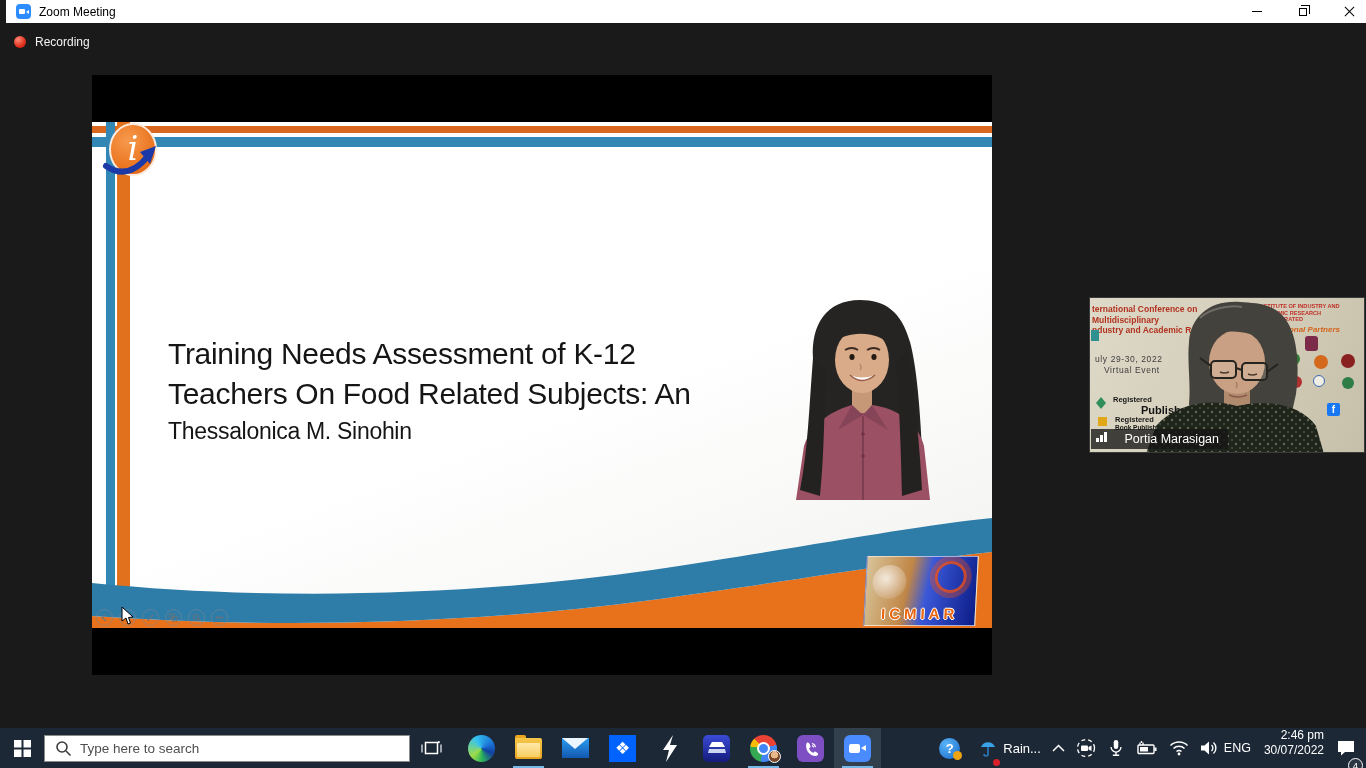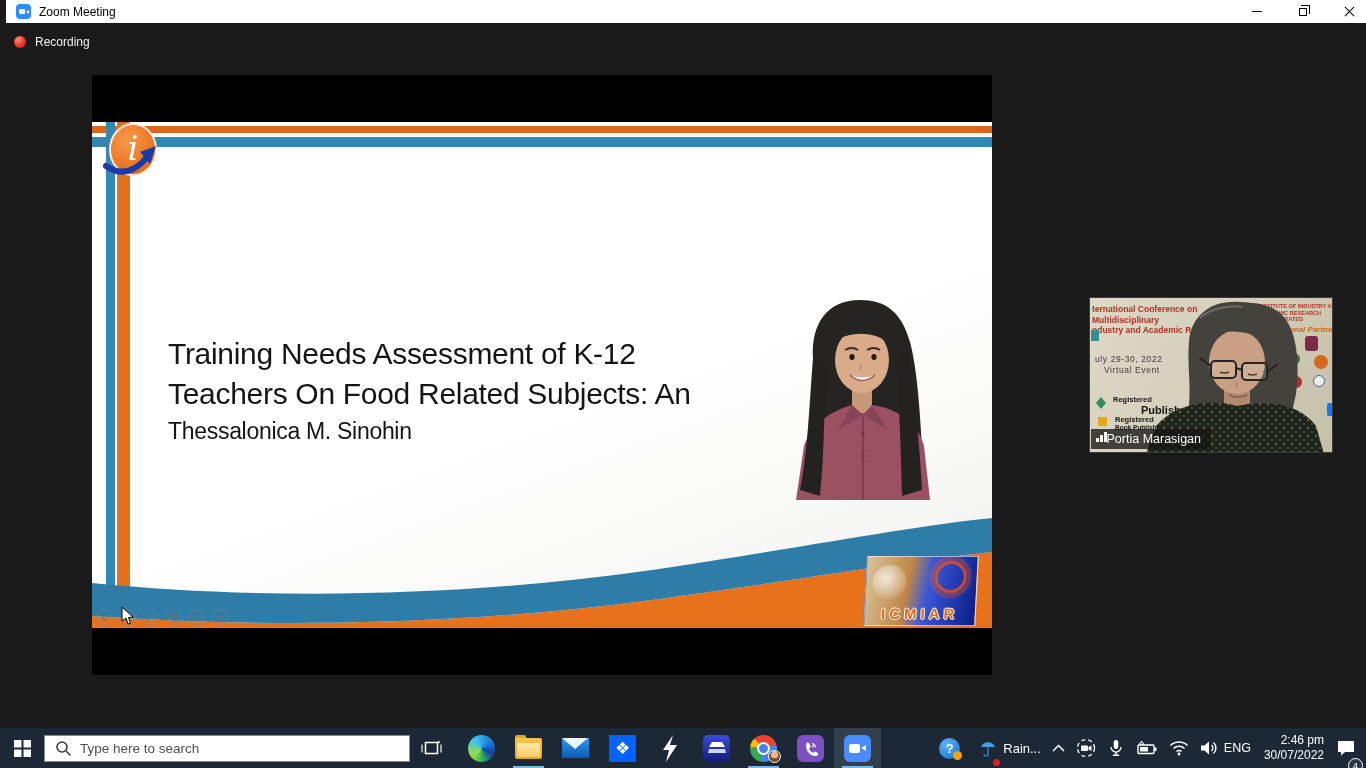--- a/index.html
+++ b/index.html
@@ -71,21 +71,21 @@
             font-size:15px; letter-spacing:4px; color:#e8650f;
             text-shadow:-1px 0 #fff,1px 0 #fff,0 -1px #fff,0 1px #fff; }
 
   .ss-toolbar { position:absolute; left:4px; top:487px; display:flex; gap:6px; z-index:8; }
   .ss-btn { width:17px; height:17px; border-radius:50%; border:1px solid rgba(125,135,145,.55);
             display:flex; align-items:center; justify-content:center; }
   .ss-btn svg { stroke:rgba(105,115,125,.8); fill:none; stroke-width:1.3; }
   .cursor { position:absolute; left:28px; top:484px; width:15px; height:20px; z-index:9; }
 
   
-  .thumb { position:absolute; left:1089px; top:274px; width:244px; height:156px;
+  .thumb { position:absolute; left:1089px; top:274px; width:276px; height:156px;
            background:linear-gradient(115deg,#ded9c8 0%, #d3cdb9 55%, #c6c0aa 100%);
            border:1px solid #3a3a3a; overflow:hidden; }
   .p-conf { position:absolute; left:2px; top:6px; width:160px; color:#b23220; font-weight:bold;
             font-size:8.5px; line-height:10.5px; }
   .p-chip { position:absolute; left:1px; top:32px; width:8px; height:11px; background:#2f9090; }
   .p-date { position:absolute; left:5px; top:56px; color:#3c3c3c; font-size:8.5px; letter-spacing:.6px; }
   .p-event { position:absolute; left:14px; top:67px; color:#3c3c3c; font-size:8.5px; letter-spacing:.6px; }
   .p-inst { position:absolute; left:168px; top:5px; width:102px; color:#c03028; font-weight:bold;
             font-size:5.6px; line-height:6.5px; }
   .p-partners { position:absolute; left:170px; top:27px; width:100px; color:#d4641c; font-weight:bold;
@@ -96,21 +96,21 @@
           color:#fff; font-weight:bold; font-size:10px; text-align:center; line-height:13px; }
   .p-badge-ico1 { position:absolute; left:6px; top:99px; width:10px; height:12px; background:#2f8f5b;
           clip-path:polygon(50% 0,100% 50%,50% 100%,0 50%); }
   .p-badge-ico2 { position:absolute; left:8px; top:119px; width:9px; height:9px; background:#e0a818; }
   .p-badge-t1 { position:absolute; left:23px; top:97px; color:#141414; font-weight:bold; font-size:7.5px; }
   .p-badge-t2 { position:absolute; left:23px; top:106px; color:#141414; font-weight:bold; font-size:11px;margin-left:28px; }
   .p-badge-t3 { position:absolute; left:25px; top:117px; color:#141414; font-weight:bold; font-size:7.5px; }
   .p-badge-t4 { position:absolute; left:25px; top:126px; color:#141414; font-weight:bold; font-size:6.5px; }
   .thumb-person { position:absolute; left:0; top:0; width:272px; height:156px; }
   .nametag { position:absolute; left:1px; bottom:3px; background:rgba(22,22,22,.78); color:#fff;
-             display:flex; align-items:flex-start; gap:0; padding:3px 9px 3px 5px; }
+             display:flex; align-items:flex-start; gap:18px; padding:3px 9px 3px 5px; }
   .nametag-label { font-size:12.5px; }
   .sigbars { display:flex; align-items:flex-end; gap:1.5px; }
   .sigbars span { width:2.5px; background:#fff; display:block; }
 
   
   .taskbar { position:absolute; left:0; top:728px; width:1366px; height:40px; background:#1d2836;
              display:flex; align-items:center; }
   .tb-btn { height:40px; display:flex; align-items:center; justify-content:center; position:relative; }
   .start { width:44px; }
   .searchbox { width:366px; height:27px; background:#fff; border:1px solid #8a8a8a; display:flex;
@@ -479,21 +479,21 @@
         <circle cx="10" cy="14" r="1.4" fill="#fff"></circle>
       </svg>
     </div>
     <div class="tray-btn tray-ico">
       <svg width="19" height="16" viewBox="0 0 19 16">
         <polygon points="1,5.5 4.5,5.5 9,1.5 9,14.5 4.5,10.5 1,10.5" fill="#fff"></polygon>
         <path d="M11.5,5 A4,4 0 0 1 11.5,11 M13.5,2.5 A7.5,7.5 0 0 1 13.5,13.5" stroke="#fff" stroke-width="1.4" fill="none"></path>
       </svg>
     </div>
     <div class="lang tray-btn">ENG</div>
-    <div class="clock tray-btn" style="display:block;padding-top:5px;">
+    <div class="clock tray-btn" style="display:block;">
       <div>2:46 pm</div>
       <div>30/07/2022</div>
     </div>
     <div class="notif tray-btn">
       <svg width="20" height="18" viewBox="0 0 20 18">
         <path d="M2,2 L18,2 L18,13 L9,13 L5,16.5 L5,13 L2,13 Z" fill="#fff"></path>
       </svg>
       <div class="notif-badge">4</div>
     </div>
   </div>

